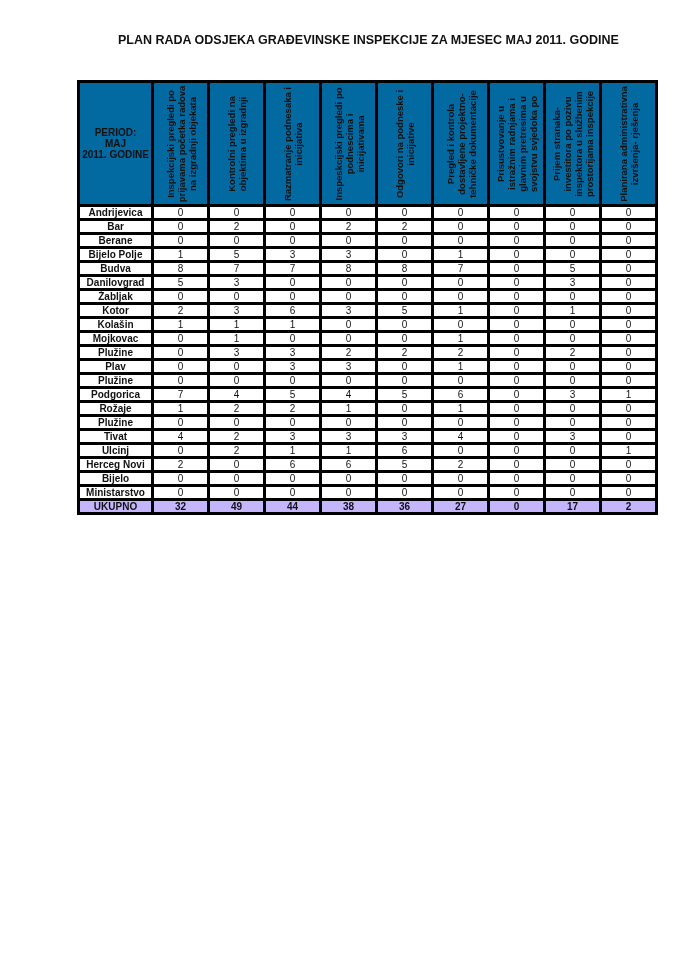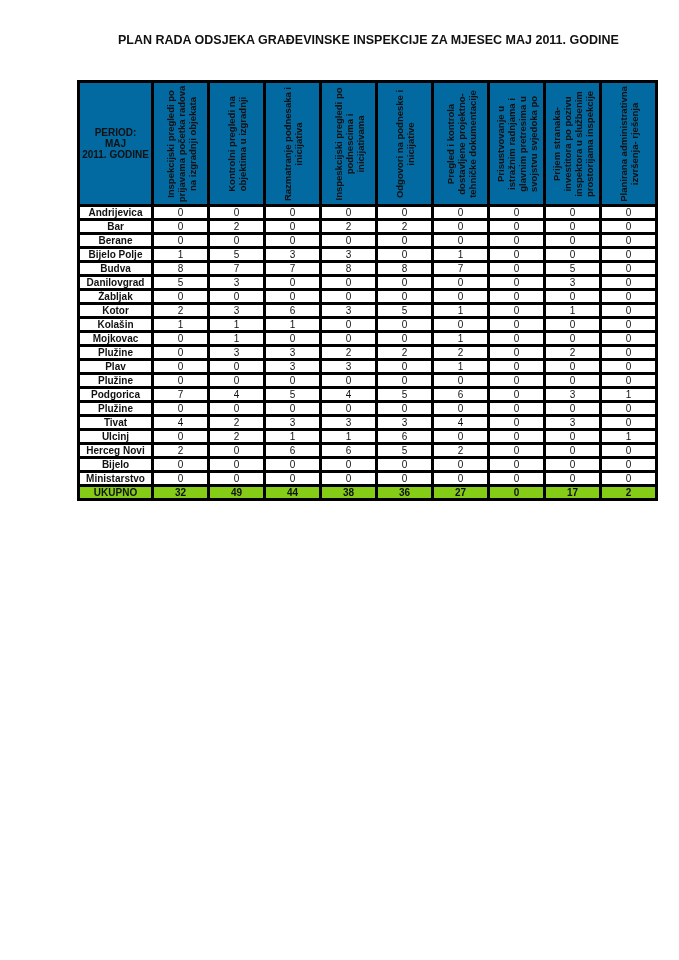--- a/index.html
+++ b/index.html
@@ -12,21 +12,21 @@
   table.plan td, table.plan th { border: 3px solid #000; padding: 0; text-align: center;
                font-size: 10px; line-height: 11px; overflow: hidden; }
   table.plan th { background: #0369a1; height: 121px; vertical-align: middle; font-weight: bold; }
   th.period { font-size: 10.5px; line-height: 17px; }
   .vwrap { width: 100%; height: 121px; position: relative; }
   .vtext { position: absolute; left: 50%; top: 50%; width: 118px;
            transform: translate(-50%, -50%) rotate(-90deg);
            font-size: 9.5px; line-height: 11px; font-weight: bold; text-align: center; }
   td.rowlabel { background: #d9d9d9; font-weight: bold; font-size: 10px; }
   table.plan td { height: 11px; background: #fff; }
-  tr.total td { background: #84cc16; font-weight: bold; }
+  tr.total td { background: #c4b5fd; font-weight: bold; }
   col.c0 { width: 74px; }
   col.cn { width: 56px; }
 </style>
 </head>
 <body>
 
 <div class="title">PLAN RADA ODSJEKA GRAĐEVINSKE INSPEKCIJE ZA MJESEC MAJ  2011. GODINE</div>
 
 <table class="plan">
   <colgroup>
@@ -258,20 +258,32 @@
         <td>4</td>
         <td>5</td>
         <td>4</td>
         <td>5</td>
         <td>6</td>
         <td>0</td>
         <td>3</td>
         <td>1</td>
       </tr>
       <tr>
+        <td class="rowlabel">Rožaje</td>
+        <td>1</td>
+        <td>2</td>
+        <td>2</td>
+        <td>1</td>
+        <td>0</td>
+        <td>1</td>
+        <td>0</td>
+        <td>0</td>
+        <td>0</td>
+      </tr>
+      <tr>
         <td class="rowlabel">Plužine</td>
         <td>0</td>
         <td>0</td>
         <td>0</td>
         <td>0</td>
         <td>0</td>
         <td>0</td>
         <td>0</td>
         <td>0</td>
         <td>0</td>

